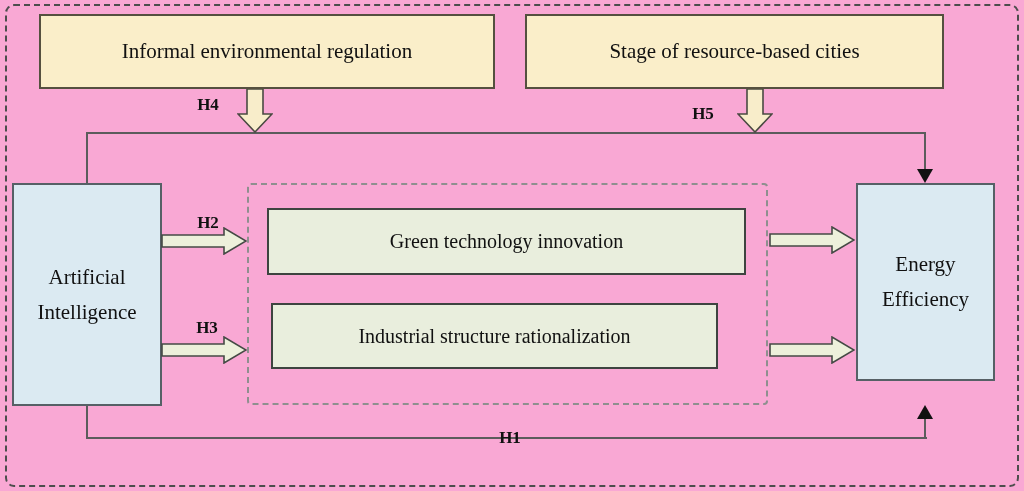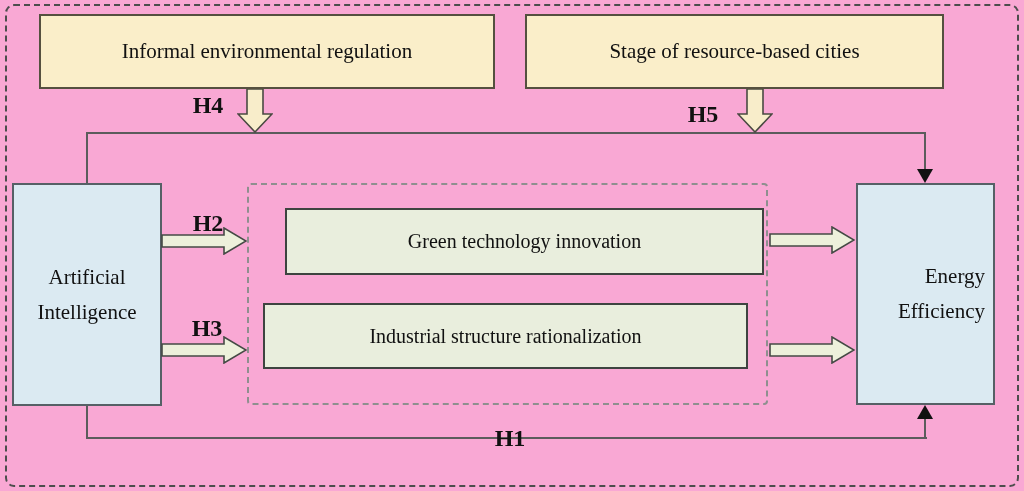--- a/index.html
+++ b/index.html
@@ -18,30 +18,30 @@
     display:flex;align-items:center;justify-content:center;text-align:center;
     box-sizing:border-box;border:2px solid #474b4d;
     font-size:21px;line-height:35px;
   }
   .yellow{background:#faeec9;border-color:#55503f;}
   .blue{background:#dbeaf2;border-color:#566066;}
   .green{background:#e9eedd;border-color:#3e4440;font-size:20px;}
   .box-informal{left:39px;top:14px;width:456px;height:75px;}
   .box-stage{left:525px;top:14px;width:419px;height:75px;}
   .box-ai{left:12px;top:183px;width:150px;height:223px;padding:4px 8px;}
-  .box-ee{left:856px;top:183px;width:139px;height:222px;padding:0 8px;text-align:right;}
+  .box-ee{left:856px;top:183px;width:139px;height:198px;padding:0 8px;}
   .mediator-frame{
     left:247px;top:183px;width:521px;height:222px;box-sizing:border-box;
     border:2px dashed #8f8f8f;border-radius:4px;
   }
-  .box-green1{left:285px;top:208px;width:479px;height:67px;}
-  .box-green2{left:263px;top:303px;width:485px;height:66px;}
+  .box-green1{left:267px;top:208px;width:479px;height:67px;}
+  .box-green2{left:271px;top:303px;width:447px;height:66px;}
   
   .hlabel{
-    font-weight:bold;font-size:24px;transform:translate(-50%,-50%);
+    font-weight:bold;font-size:17px;transform:translate(-50%,-50%);
     white-space:nowrap;
   }
   .h4{left:208px;top:105px;}
   .h5{left:703px;top:114px;}
   .h2{left:208px;top:223px;}
   .h3{left:207px;top:328px;}
   .h1{left:510px;top:438px;}
   
   .line{background:#5c5c5c;}
   .line-top{left:86px;top:132px;width:840px;height:2px;}

